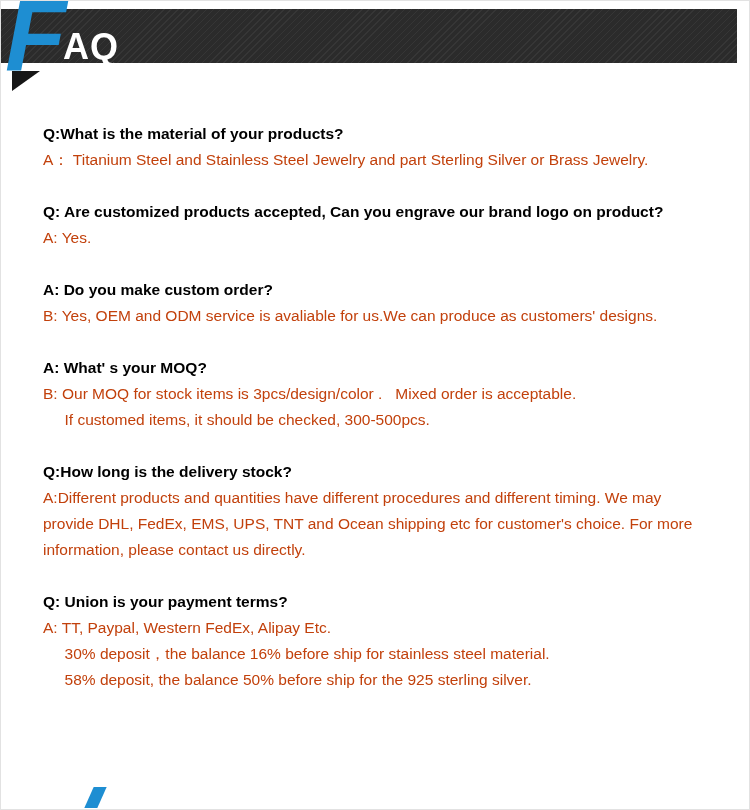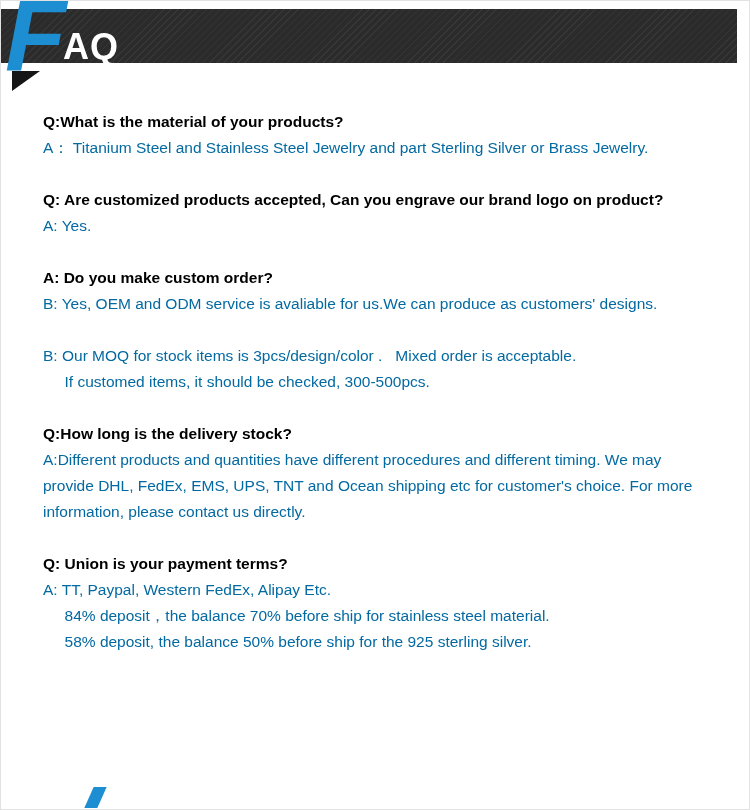--- a/index.html
+++ b/index.html
@@ -64,36 +64,36 @@
     letter-spacing: 1px;
     color: #ffffff;
   }
   .content {
     position: absolute;
     left: 42px;
     top: 104px;
     width: 668px;
   }
   .faq-item {
-    margin: 4px 0 26px 0;
+    margin: 16px 0 26px 0;
   }
   .question {
     margin: 0;
     font-size: 15.5px;
     line-height: 26px;
     font-weight: bold;
     color: #000000;
     white-space: pre-wrap;
   }
   .answer {
     margin: 0;
     font-size: 15.5px;
     line-height: 26px;
     font-weight: normal;
-    color: #0369a1;
+    color: #c2410c;
     white-space: pre-wrap;
   }
   .bottom-accent {
     position: absolute;
     left: 88px;
     bottom: 1px;
     width: 13px;
     height: 21px;
     background: #1e8ed2;
     transform: skewX(-24deg);
@@ -120,31 +120,32 @@
         </section>
         <section class="faq-item">
           <p class="question">Q: Are customized products accepted, Can you engrave our brand logo on product?</p>
           <p class="answer">A: Yes.</p>
         </section>
         <section class="faq-item">
           <p class="question">A: Do you make custom order?</p>
           <p class="answer">B: Yes, OEM and ODM service is avaliable for us.We can produce as customers' designs.</p>
         </section>
         <section class="faq-item">
+          <p class="question">A: What' s your MOQ?</p>
           <p class="answer">B: Our MOQ for stock items is 3pcs/design/color .   Mixed order is acceptable.</p>
           <p class="answer">     If customed items, it should be checked, 300-500pcs.</p>
         </section>
         <section class="faq-item">
           <p class="question">Q:How long is the delivery stock?</p>
           <p class="answer">A:Different products and quantities have different procedures and different timing. We may provide DHL, FedEx, EMS, UPS, TNT and Ocean shipping etc for customer's choice. For more information, please contact us directly.</p>
         </section>
         <section class="faq-item">
           <p class="question">Q: Union is your payment terms?</p>
           <p class="answer">A: TT, Paypal, Western FedEx, Alipay Etc.</p>
-          <p class="answer">     84% deposit，the balance 70% before ship for stainless steel material.</p>
+          <p class="answer">     30% deposit，the balance 16% before ship for stainless steel material.</p>
           <p class="answer">     58% deposit, the balance 50% before ship for the 925 sterling silver.</p>
         </section>
       </div>
   </main>
 
   <span class="bottom-accent" style="background: rgb(30, 142, 210);"></span>
 
 </div>
 
 </body></html>

